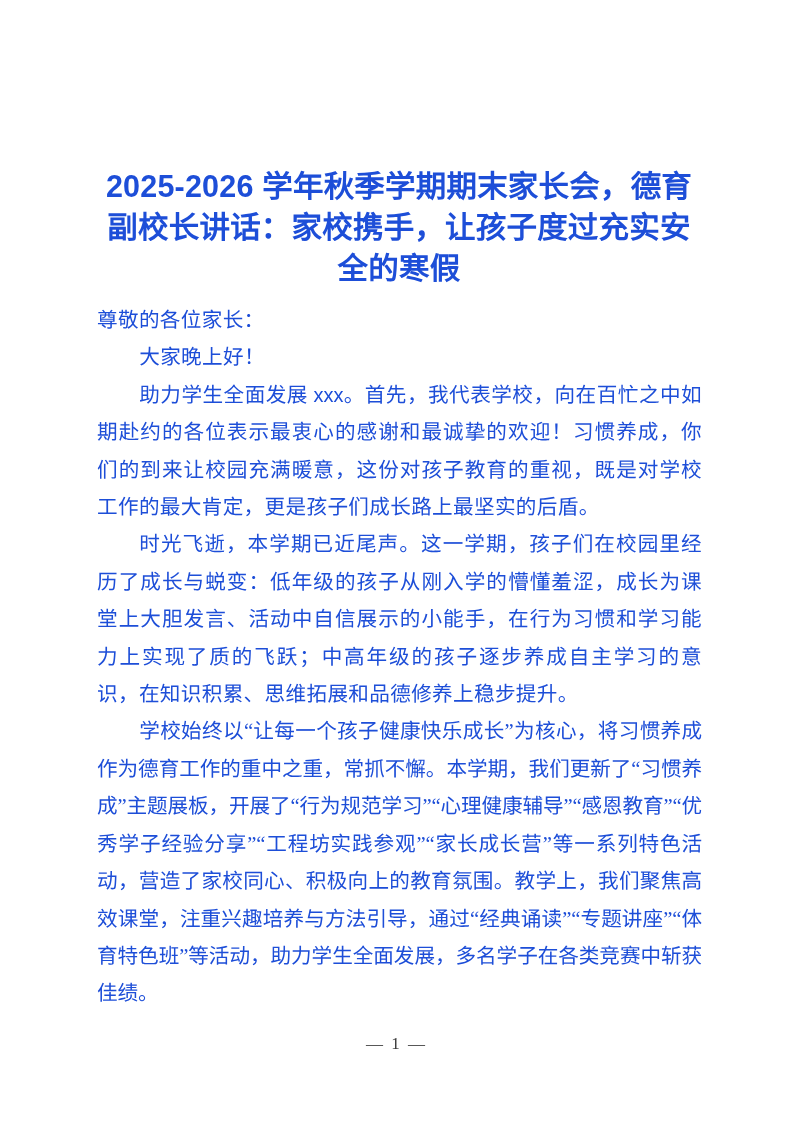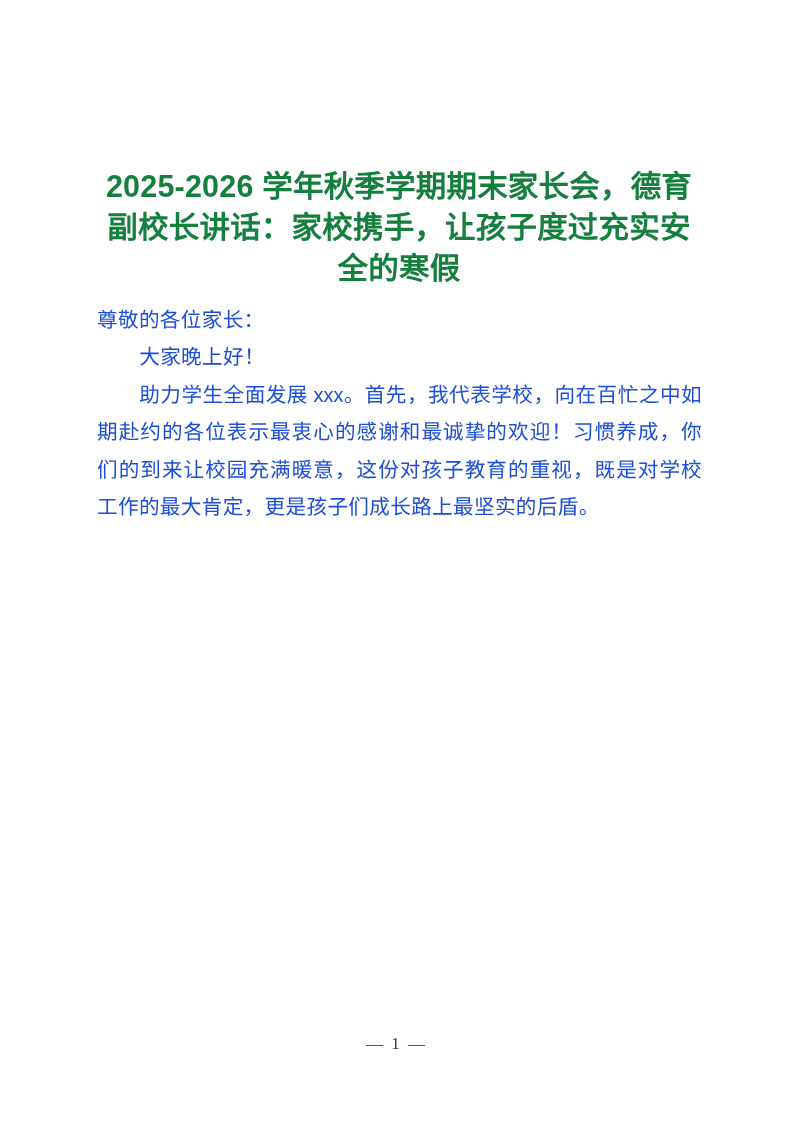--- a/index.html
+++ b/index.html
@@ -34,21 +34,21 @@
     position: absolute;
     left: 96px;
     top: 146px;
     width: 606px;
     text-align: center;
     font-family: "Liberation Sans", "DejaVu Sans", sans-serif;
     font-weight: 700;
     font-size: 30.5px;
     line-height: 41px;
     letter-spacing: 0.2px;
-    color: #15803d;
+    color: #1d4ed8;
     word-break: break-all;
   }
 
   
   .doc-body {
     position: absolute;
     left: 97px;
     top: 302px;
     width: 605px;
   }
@@ -106,19 +106,21 @@
   <h1 class="doc-title">2025-2026 学年秋季学期期末家长会，德育副校长讲话：家校携手，让孩子度过充实安全的寒假</h1>
 
   <div class="doc-body">
 
     <p class="para salutation">尊敬的各位家长：</p>
 
     <p class="para indent">大家晚上好！</p>
 
     <p class="para indent"><span>助力学生全面发展 </span><b class="latin">xxx</b><span>。首先，我代表学校，向在百忙之中如期赴约的各位表示最衷心的感谢和最诚挚的欢迎！习惯养成，你们的到来让校园充满暖意，这份对孩子教育的重视，既是对学校工作的最大肯定，更是孩子们成长路上最坚实的后盾。</span></p>
 
+    <p class="para indent">时光飞逝，本学期已近尾声。这一学期，孩子们在校园里经历了成长与蜕变：低年级的孩子从刚入学的懵懂羞涩，成长为课堂上大胆发言、活动中自信展示的小能手，在行为习惯和学习能力上实现了质的飞跃；中高年级的孩子逐步养成自主学习的意识，在知识积累、思维拓展和品德修养上稳步提升。</p>
 
+    <p class="para indent tight">学校始终以“让每一个孩子健康快乐成长”为核心，将习惯养成作为德育工作的重中之重，常抓不懈。本学期，我们更新了“习惯养成”主题展板，开展了“行为规范学习”“心理健康辅导”“感恩教育”“优秀学子经验分享”“工程坊实践参观”“家长成长营”等一系列特色活动，营造了家校同心、积极向上的教育氛围。教学上，我们聚焦高效课堂，注重兴趣培养与方法引导，通过“经典诵读”“专题讲座”“体育特色班”等活动，助力学生全面发展，多名学子在各类竞赛中斩获佳绩。</p>
 
   </div>
 
   <div class="page-footer">— 1 —</div>
 
 </div>
 
 </body></html>

